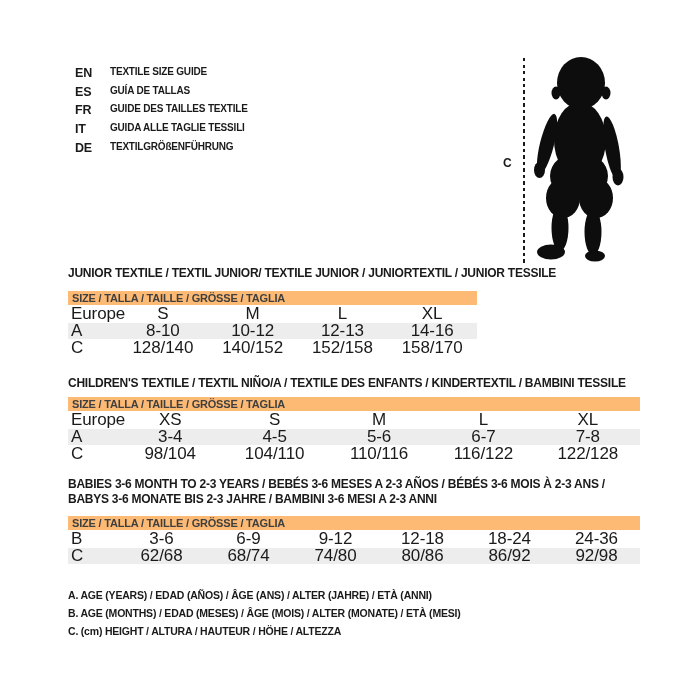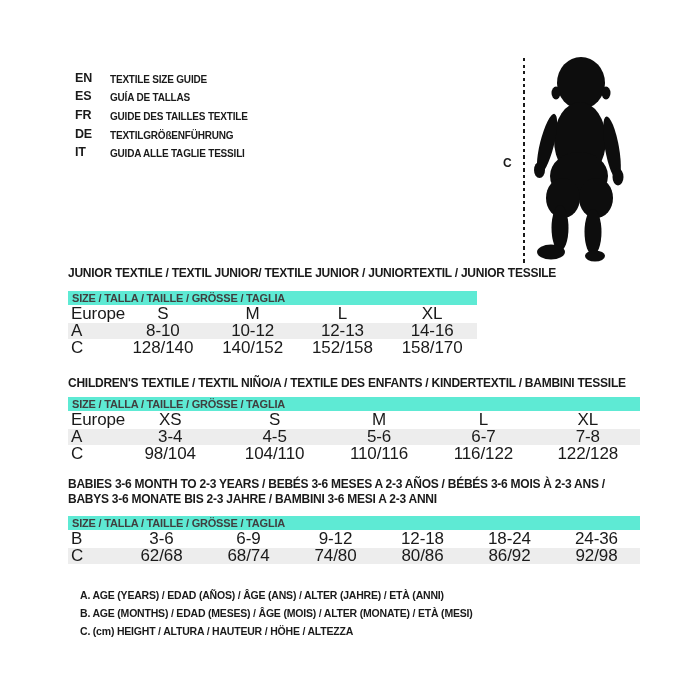--- a/index.html
+++ b/index.html
@@ -7,21 +7,21 @@
   body {
     position:relative;
     background:#ffffff;
     font-family:"Liberation Sans", sans-serif;
     color:#1a1a1a;
     overflow:hidden;
   }
 
   
   .lang-block { position:absolute; left:75px; top:66px; }
-  .lang-row { display:flex; height:18.7px; align-items:flex-end; }
+  .lang-row { display:flex; height:18.7px; align-items:flex-start; }
   .lang-code {
     width:35px; font-size:12.5px; font-weight:700; letter-spacing:-0.2px;
   }
   .lang-text {
     font-size:10px; font-weight:700; letter-spacing:-0.2px; white-space:nowrap;
   }
 
   
   .figure-area { position:absolute; left:495px; top:50px; width:140px; height:220px; }
   .dash-line {
@@ -37,62 +37,62 @@
   
   .section-title {
     position:absolute; left:68px;
     font-size:12px; font-weight:700; letter-spacing:-0.25px;
     color:#1a1a1a; white-space:nowrap; line-height:15px;
   }
   .size-table { position:absolute; left:68px; }
   .size-table.w-junior { width:409px; }
   .size-table.w-wide  { width:572px; }
   .size-bar {
-    height:14px; line-height:14px; background:#5eead4; color:#3f3f3f;
+    height:14px; line-height:14px; background:#fdba74; color:#3f3f3f;
     font-size:11px; font-weight:700; letter-spacing:-0.2px;
     padding-left:4px; margin-bottom:1px; white-space:nowrap;
   }
   .t-row {
     display:flex; height:16px; line-height:16px; margin-bottom:1px;
     font-size:17px; letter-spacing:-0.1px;
   }
   .t-row.shaded { background:#ededed; }
   .t-label { width:50px; padding-left:3px; text-align:left; }
   .t-cell  { flex:1; text-align:center; }
 
   
   .footnotes { position:absolute; left:68px; top:586px; }
   .footnote {
     font-size:10.5px; font-weight:700; letter-spacing:-0.2px;
-    height:18px; line-height:18px; white-space:nowrap;margin-left:12px;
+    height:18px; line-height:18px; white-space:nowrap;
   }
 </style>
 </head>
 <body>
 
 <div class="lang-block">
   <div class="lang-row">
     <span class="lang-code">EN</span>
     <span class="lang-text">TEXTILE SIZE GUIDE</span>
   </div>
   <div class="lang-row">
     <span class="lang-code">ES</span>
     <span class="lang-text">GUÍA DE TALLAS</span>
   </div>
   <div class="lang-row">
     <span class="lang-code">FR</span>
     <span class="lang-text">GUIDE DES TAILLES TEXTILE</span>
   </div>
   <div class="lang-row">
+    <span class="lang-code">IT</span>
+    <span class="lang-text">GUIDA ALLE TAGLIE TESSILI</span>
+  </div>
+  <div class="lang-row">
     <span class="lang-code">DE</span>
     <span class="lang-text">TEXTILGRÖßENFÜHRUNG</span>
-  </div>
-  <div class="lang-row">
-    <span class="lang-code">IT</span>
-    <span class="lang-text">GUIDA ALLE TAGLIE TESSILI</span>
   </div>
 </div>
 
 <div class="figure-area">
   <div class="dash-line"></div>
   <div class="height-label">C</div>
   <svg class="silhouette" width="94" height="206" viewBox="0 0 94 206" xmlns="http://www.w3.org/2000/svg">
     <g fill="#0d0d0d">
       <ellipse cx="48" cy="27" rx="24" ry="26"></ellipse>
       <ellipse cx="23" cy="37" rx="4.5" ry="6.5"></ellipse>

